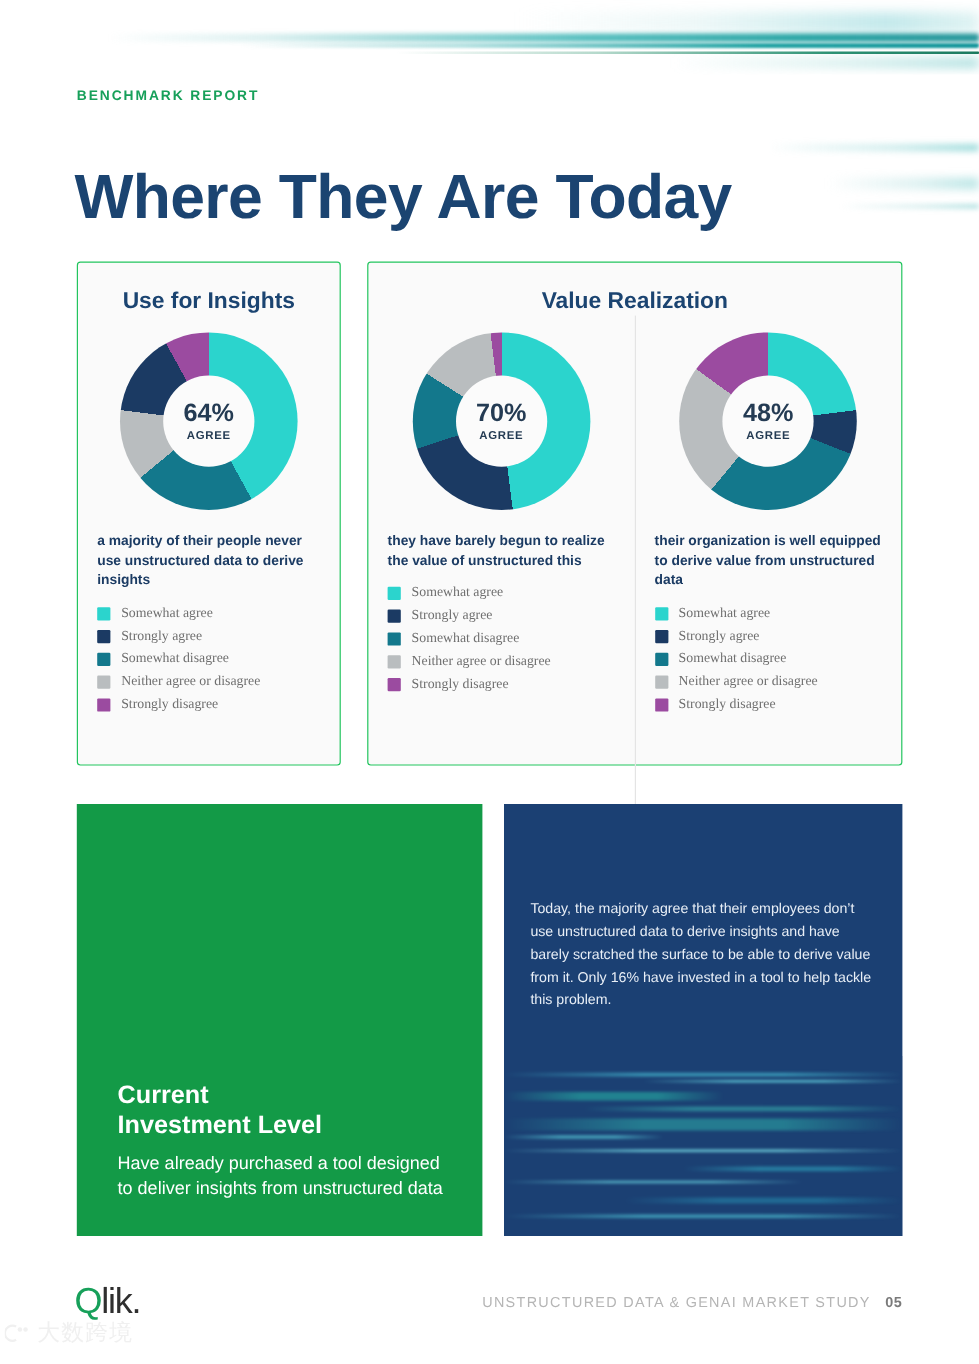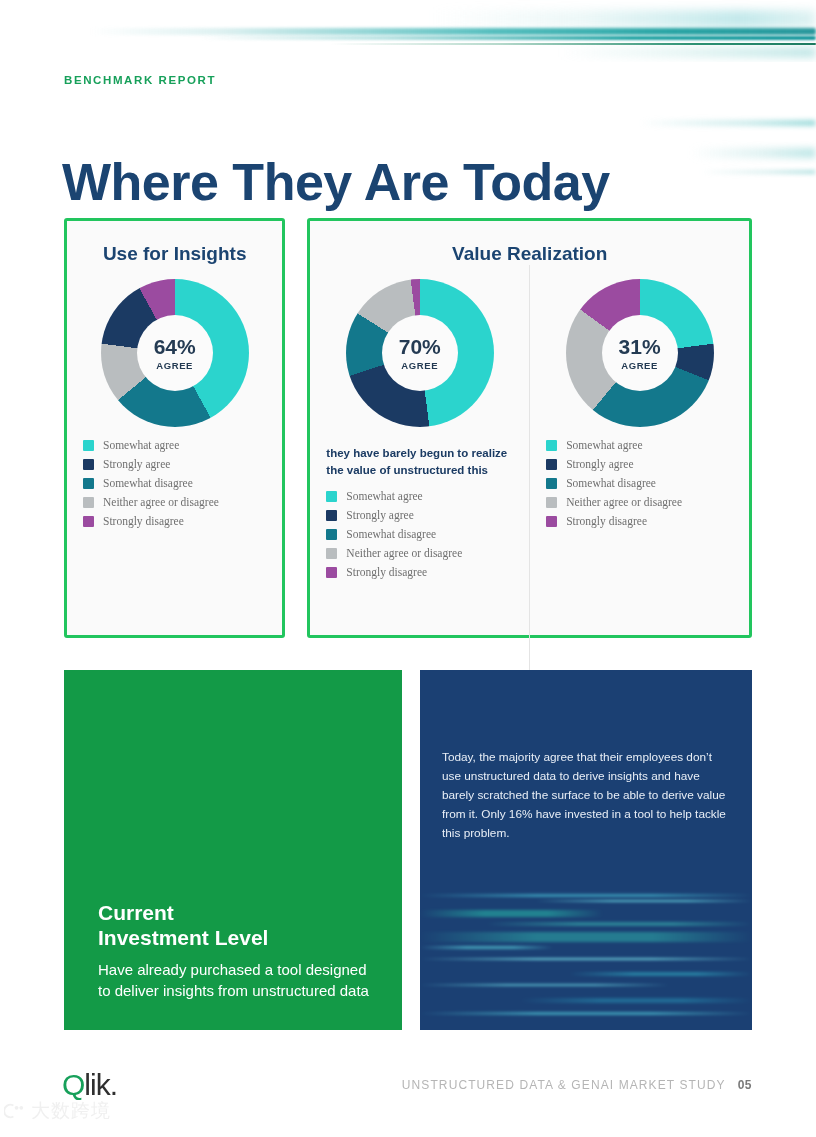--- a/index.html
+++ b/index.html
@@ -38,27 +38,27 @@
   .s7{left:690px;top:148px;width:126px;height:10px;
       background:linear-gradient(90deg,rgba(255,255,255,0) 0%,rgba(170,220,220,.4) 60%,rgba(120,205,205,.5) 100%);
       filter:blur(3.5px);position:absolute;}
   .s8{left:700px;top:170px;width:116px;height:4px;
       background:linear-gradient(90deg,rgba(255,255,255,0) 0%,rgba(150,210,210,.35) 60%,rgba(100,195,195,.5) 100%);
       filter:blur(2px);position:absolute;}
 
   
   .eyebrow{position:absolute;left:64px;top:74px;font-size:11.5px;font-weight:700;
            letter-spacing:1.6px;color:#17a05a;}
-  .h1{position:absolute;left:62px;top:120px;font-size:52px;font-weight:700;
+  .h1{position:absolute;left:62px;top:103px;font-size:52px;font-weight:700;
       letter-spacing:-.5px;color:#1b4471;line-height:1.05;}
 
   
   .cards{position:absolute;left:64px;top:218px;width:688px;height:420px;
          display:flex;gap:22px;}
-  .card{background:#fafafa;border:3px solid #22c55e;border-radius:3px;}
+  .card{background:#fafafa;border:1px solid #22c55e;border-radius:3px;}
   .card-a{width:218px;}
   .card-b{width:444px;}
   .card-title{text-align:center;font-size:19px;font-weight:700;color:#1b4471;
               padding-top:22px;}
   .panels{display:flex;height:100%;}
   .panel{flex:1;padding:0 16px;box-sizing:border-box;}
   .panel.divided{border-left:1px solid #e4e4e4;}
 
   .donut-wrap{display:flex;justify-content:center;margin-top:14px;}
   .donut{position:relative;width:148px;height:148px;border-radius:50%;}
@@ -132,20 +132,21 @@
       <div class="card-title">Use for Insights</div>
       <div class="panel">
         <div class="donut-wrap">
           <div class="donut" id="donut0" style="background: conic-gradient(rgb(43, 212, 205) 0%, rgb(43, 212, 205) 42%, rgb(19, 120, 140) 42%, rgb(19, 120, 140) 64%, rgb(185, 189, 191) 64%, rgb(185, 189, 191) 77%, rgb(27, 58, 99) 77%, rgb(27, 58, 99) 92%, rgb(155, 75, 160) 92%, rgb(155, 75, 160) 100%);">
             <div class="hole">
               <div class="pct">64%</div>
               <div class="agree">AGREE</div>
             </div>
           </div>
         </div>
+        <div class="stmt">a majority of their people never use unstructured data to derive insights</div>
         <div class="legend" id="legend0">
             <div class="lrow">
               <span class="sw" style="background: rgb(43, 212, 205);"></span>
               <span class="ltxt">Somewhat agree</span>
             </div>
             <div class="lrow">
               <span class="sw" style="background: rgb(27, 58, 99);"></span>
               <span class="ltxt">Strongly agree</span>
             </div>
             <div class="lrow">
@@ -197,25 +198,26 @@
               <div class="lrow">
                 <span class="sw" style="background: rgb(155, 75, 160);"></span>
                 <span class="ltxt">Strongly disagree</span>
               </div>
             </div>
         </div>
         <div class="panel divided">
           <div class="donut-wrap">
             <div class="donut" id="donut2" style="background: conic-gradient(rgb(43, 212, 205) 0%, rgb(43, 212, 205) 23%, rgb(27, 58, 99) 23%, rgb(27, 58, 99) 31%, rgb(19, 120, 140) 31%, rgb(19, 120, 140) 61%, rgb(185, 189, 191) 61%, rgb(185, 189, 191) 85%, rgb(155, 75, 160) 85%, rgb(155, 75, 160) 100%);">
               <div class="hole">
-                <div class="pct">31%</div>
+                <div class="pct">48%</div>
                 <div class="agree">AGREE</div>
               </div>
             </div>
           </div>
+          <div class="stmt">their organization is well equipped to derive value from unstructured data</div>
           <div class="legend" id="legend2">
               <div class="lrow">
                 <span class="sw" style="background: rgb(43, 212, 205);"></span>
                 <span class="ltxt">Somewhat agree</span>
               </div>
               <div class="lrow">
                 <span class="sw" style="background: rgb(27, 58, 99);"></span>
                 <span class="ltxt">Strongly agree</span>
               </div>
               <div class="lrow">

